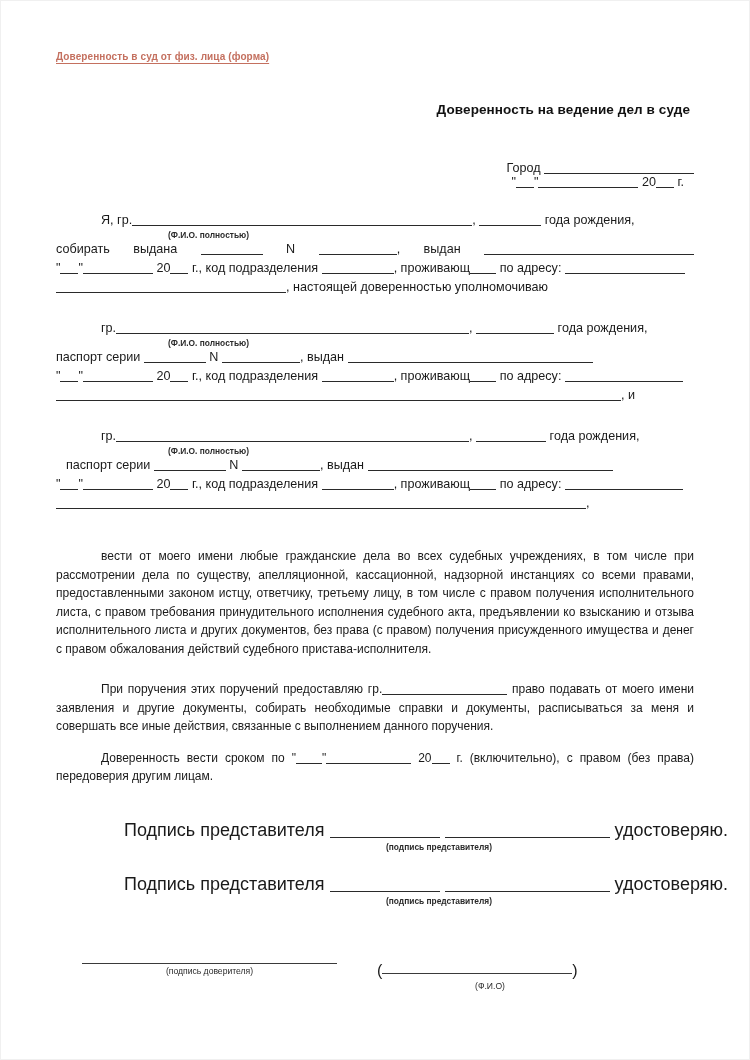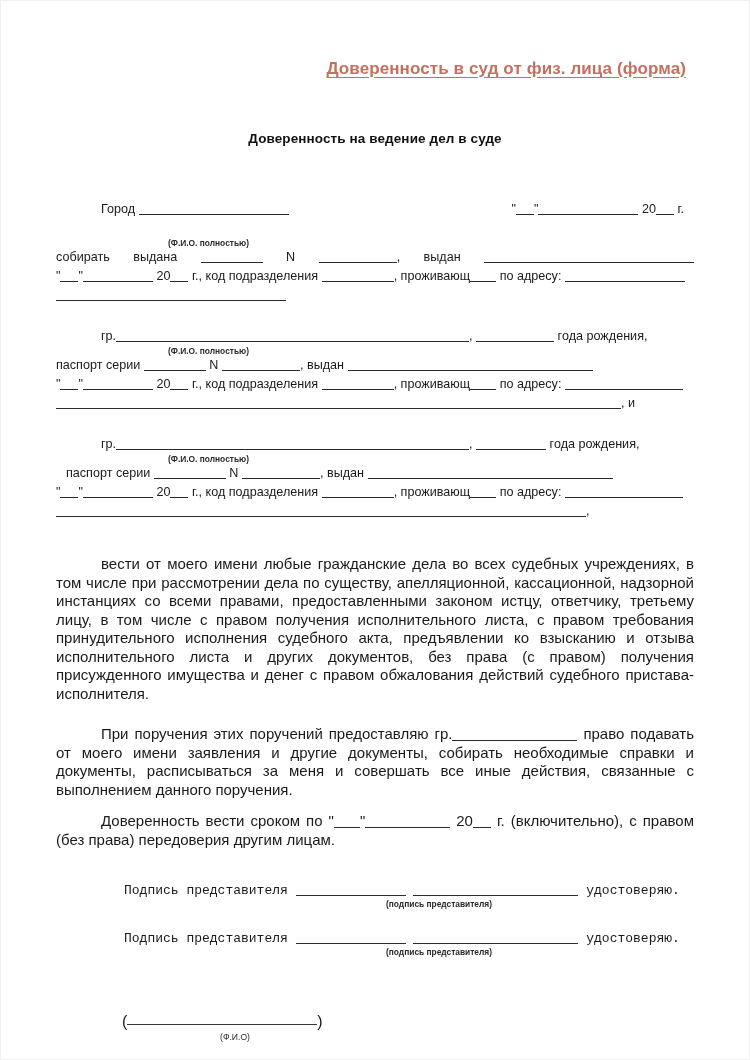--- a/index.html
+++ b/index.html
@@ -20,36 +20,36 @@
     background: #ffffff;
     border: 1px solid #f0f0f0;
     overflow: hidden;
   }
   .inner {
     padding: 48px 55px 0 55px;
   }
 
   
   .doc-title {
-    text-align: right;
-    font-size: 17px;
+    text-align: left;
+    font-size: 10px;
     font-weight: bold;
     color: #c4705f;
     text-decoration: underline;
     text-underline-offset: 3px;
     letter-spacing: 0.1px;
-    margin: 8px;
+    margin: 0;
     padding-top: 2px;
   }
   .doc-subtitle {
-    text-align: center;
+    text-align: right;
     font-size: 13.5px;
     font-weight: bold;
     color: #111111;
-    margin: 16px;
+    margin: 4px;
     padding-top: 36px;
     letter-spacing: 0.1px;
   }
 
   
   .block { font-size: 12.6px; line-height: 19px; }
   .ind { display:inline-block; width: 45px; }
 
   .row {
     position: relative;
@@ -81,42 +81,42 @@
     font-weight: bold;
   }
 
   
   .city-date {
     display: flex;
     justify-content: space-between;
     align-items: flex-end;
     padding-top: 40px;
     font-size: 12.6px;
+    flex-direction: column;
   }
   .city-date .left  { padding-left: 45px; }
   .city-date .right { padding-right: 10px; white-space: nowrap; }
 
   
   p.body {
-    font-size: 15px;
+    font-size: 12px;
     line-height: 18.5px;
     text-align: justify;
     margin: 0;
     text-indent: 45px;
   }
   .gap-sm { height: 13px; }
   .gap-md { height: 22px; }
   .gap-lg { height: 34px; }
 
   
   .sig-row {
-    font-size: 13px;
+    font-size: 18px;
     padding-left: 68px;
     white-space: nowrap;
-    font-family: Liberation Mono, monospace;
   }
   .sig-cap-row {
     padding-left: 330px;
     margin-top: 1px;
   }
 
   
   .bottom {
     display: flex;
     padding-top: 56px;
@@ -177,20 +177,25 @@
         <span>"</span><span class="bl bl-xs"></span><span>"</span><span class="bl" style="width:100px"></span>
         <span>20</span><span class="bl bl-xs"></span>
         <span>г.</span>
       </div>
     </div>
 
     <div class="gap-md"></div>
 
     <div class="block">
 
+      <div class="row">
+        <span class="ind"></span><span>Я, гр.</span><span class="bl" style="width:340px"></span>,
+        <span class="bl" style="width:62px"></span>
+        <span>года  рождения,</span>
+      </div>
 
       <div class="caption" style="padding-left:112px">(Ф.И.О. полностью)</div>
 
       <div class="row justify-row">
         <span>собирать</span>
         <span>выдана</span>
         <span class="bl bl-m"></span>
         <span>N</span>
         <span class="bl" style="width:78px"></span><span>, выдан</span>
         <span class="bl" style="width:210px"></span>
@@ -199,21 +204,21 @@
       <div class="row">
         <span>"</span><span class="bl bl-xs"></span><span>"</span><span class="bl" style="width:70px"></span>
         <span>20</span><span class="bl bl-xs"></span>
         <span>г., код подразделения</span>
         <span class="bl" style="width:72px"></span><span>, проживающ</span><span class="bl bl-s"></span>
         <span>по адресу:</span>
         <span class="bl" style="width:120px"></span>
       </div>
 
       <div class="row">
-        <span class="bl" style="width:230px"></span>
+        <span class="bl" style="width:230px"></span><span>, настоящей доверенностью уполномочиваю</span>
       </div>
     </div>
 
     <div class="gap-md"></div>
 
     <div class="block">
 
       <div class="row">
         <span class="ind"></span><span>гр.</span><span class="bl" style="width:353px"></span>,
         <span class="bl" style="width:78px"></span>
@@ -304,20 +309,24 @@
 
     <div class="sig-row">
       <span>Подпись представителя</span>
       <span class="bl" style="width:110px"></span>
       <span class="bl" style="width:165px"></span>
       <span>удостоверяю.</span>
     </div>
     <div class="caption sig-cap-row">(подпись представителя)</div>
 
     <div class="bottom">
+      <div class="bottom-col">
+        <div class="sigline"></div>
+        <div class="bottom-cap">(подпись доверителя)</div>
+      </div>
       <div class="fio-wrap">
         <div>
           <span class="fio-paren">(</span><span class="fio-line"></span><span class="fio-paren">)</span>
         </div>
         <div class="fio-cap">(Ф.И.О)</div>
       </div>
     </div>
 
   </div>
 </div>

